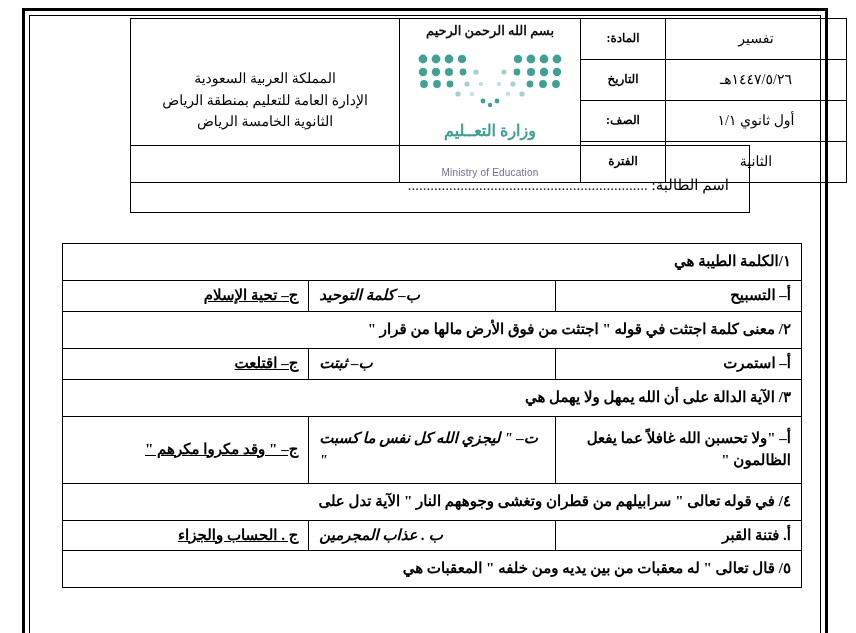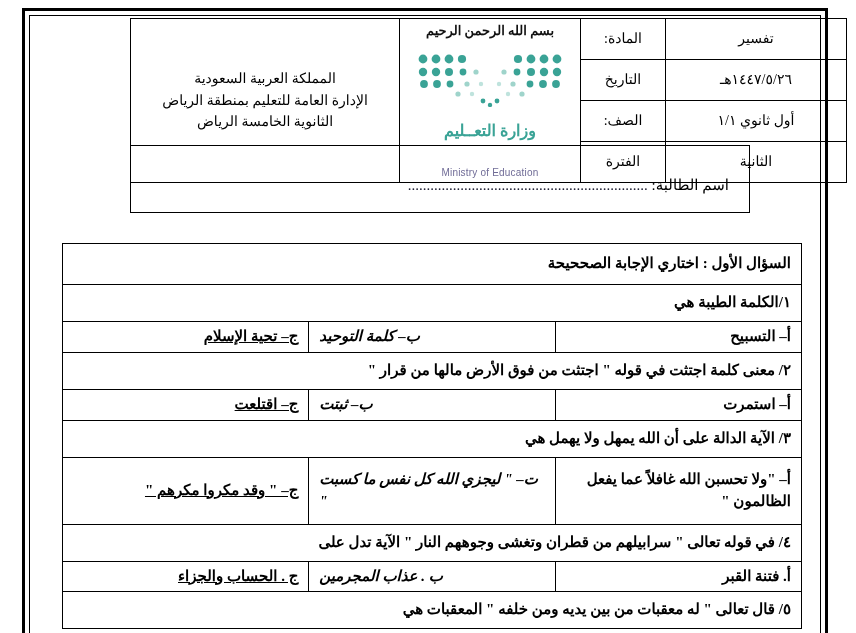--- a/index.html
+++ b/index.html
@@ -53,22 +53,22 @@
     table-layout: fixed;
   }
   #header-table td {
     border: 1px solid #000;
     padding: 0;
     vertical-align: middle;
     text-align: center;
   }
   .hdr-label {
     width: 72px;
-    font-size: 14px;
-    font-weight: 400;
+    font-size: 12px;
+    font-weight: 700;
     padding: 3px 6px 3px 6px !important;
     text-align: right;
   }
   .hdr-value {
     width: 172px;
     font-size: 14px;
     padding: 3px 4px !important;
     margin-top: 24px;
   }
   .hdr-logo-cell {
@@ -276,23 +276,20 @@
 
   <div id="student-box">
     <div id="student-line">
       <span>اسم الطالبة:</span>
       <span class="dot-leader">................................................................</span>
     </div>
   </div>
 
   <table id="questions-table">
     <tbody>
-      <tr>
-        <td class="q-title" colspan="3">السؤال الأول : اختاري الإجابة الصححيحة</td>
-      </tr>
 
       <tr>
         <td class="q-stem" colspan="3">١/الكلمة الطيبة هي</td>
       </tr>
       <tr>
         <td class="opt-a">أ‌–   التسبيح</td>
         <td class="opt-b">ب–       كلمة التوحيد</td>
         <td class="opt-c">ج– تحية الإسلام</td>
       </tr>
 

